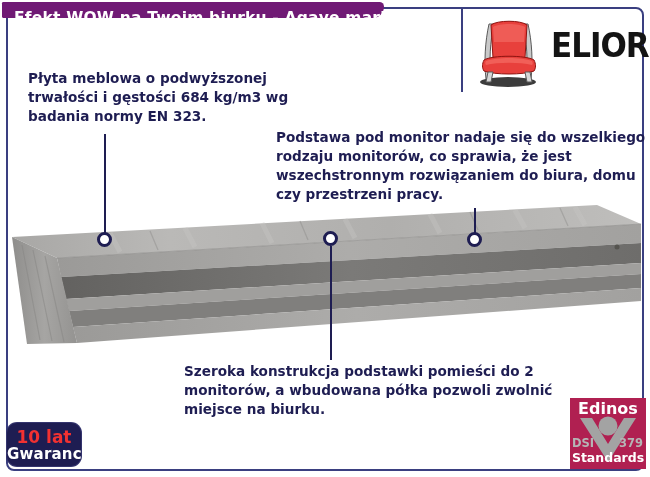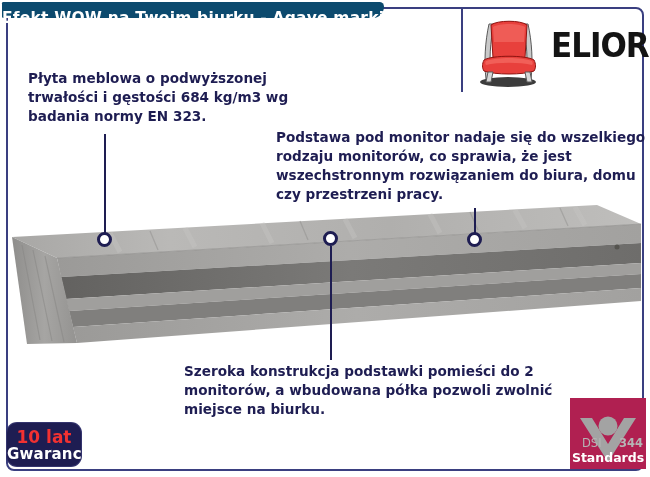--- a/index.html
+++ b/index.html
@@ -8,23 +8,23 @@
     font-family:"DejaVu Sans","Liberation Sans",sans-serif;
   }
   
   .page-border{
     position:absolute;left:6px;top:7px;width:634px;height:460px;
     border:2px solid #3a3f80;border-radius:8px;z-index:0;background:transparent;
   }
   
   .banner{
     position:absolute;left:2px;top:2px;width:382px;height:16px;z-index:5;
-    background:#0c4a6e;border-radius:2px 8px 20px 2px;
+    background:#701a75;border-radius:2px 8px 20px 2px;
     color:#fff;font-weight:bold;font-size:15.5px;line-height:32px;
-    box-sizing:border-box;white-space:nowrap;letter-spacing:0.2px;
+    padding-left:12px;box-sizing:border-box;white-space:nowrap;letter-spacing:0.2px;
   }
   
   .logo-sep{position:absolute;left:461px;top:9px;width:2px;height:83px;background:#3a3f80;z-index:2;}
   .chair{position:absolute;left:472px;top:12px;z-index:2;}
   .brand-name{
     position:absolute;left:551px;top:26px;z-index:2;color:#141414;
     font-weight:bold;font-size:31px;letter-spacing:-1px;transform:scaleY(1.08);transform-origin:top left;
   }
   
   .callout{
@@ -55,21 +55,21 @@
   }
   .warranty .years{color:#f23131;font-weight:bold;font-size:17px;line-height:19px;}
   .warranty .label{color:#fff;font-weight:bold;font-size:15px;line-height:14px;letter-spacing:0.2px;}
   
   .cert{
     position:absolute;left:570px;top:398px;width:76px;height:71px;z-index:6;
     background:#b02051;overflow:hidden;
   }
   .cert .brand{position:absolute;left:0;top:1px;width:100%;text-align:center;color:#fff;font-weight:bold;font-size:16px;}
   .cert .vmark{position:absolute;left:0;top:14px;}
-  .cert .dsi{position:absolute;left:12px;top:38px;color:#b5b5b5;font-weight:normal;font-size:11.5px;}
+  .cert .dsi{position:absolute;left:2px;top:38px;color:#b5b5b5;font-weight:bold;font-size:11.5px;}
   .cert .num{position:absolute;right:3px;top:38px;color:#b5b5b5;font-weight:bold;font-size:11.5px;}
   .cert .standards{position:absolute;left:0;top:52px;width:100%;text-align:center;color:#fff;font-weight:bold;font-size:12.5px;}
 </style>
 </head>
 <body>
 
 <div class="page-border"></div>
 
 <div class="banner">
   <span>Efekt WOW na Twoim biurku - Agave marki Elior!</span>
@@ -171,22 +171,23 @@
     <circle cx="617" cy="247" r="2.5" fill="#55544f"></circle>
   </svg>
 </div>
 
 <div class="warranty">
   <div class="years">10 lat</div>
   <div class="label">Gwarancji</div>
 </div>
 
 <div class="cert">
+  <div class="brand">Edinos</div>
   <div class="vmark">
     <svg width="76" height="52" viewBox="0 0 76 52">
       <path d="M10,6 L22,6 L38,32 L54,6 L66,6 L38,50 Z" fill="#a3a3a3"></path>
       <circle cx="38" cy="14" r="9.5" fill="#a3a3a3"></circle>
     </svg>
   </div>
   <div class="dsi">DSI</div>
-  <div class="num">344</div>
+  <div class="num">379</div>
   <div class="standards">Standards</div>
 </div>
 
 </body></html>

